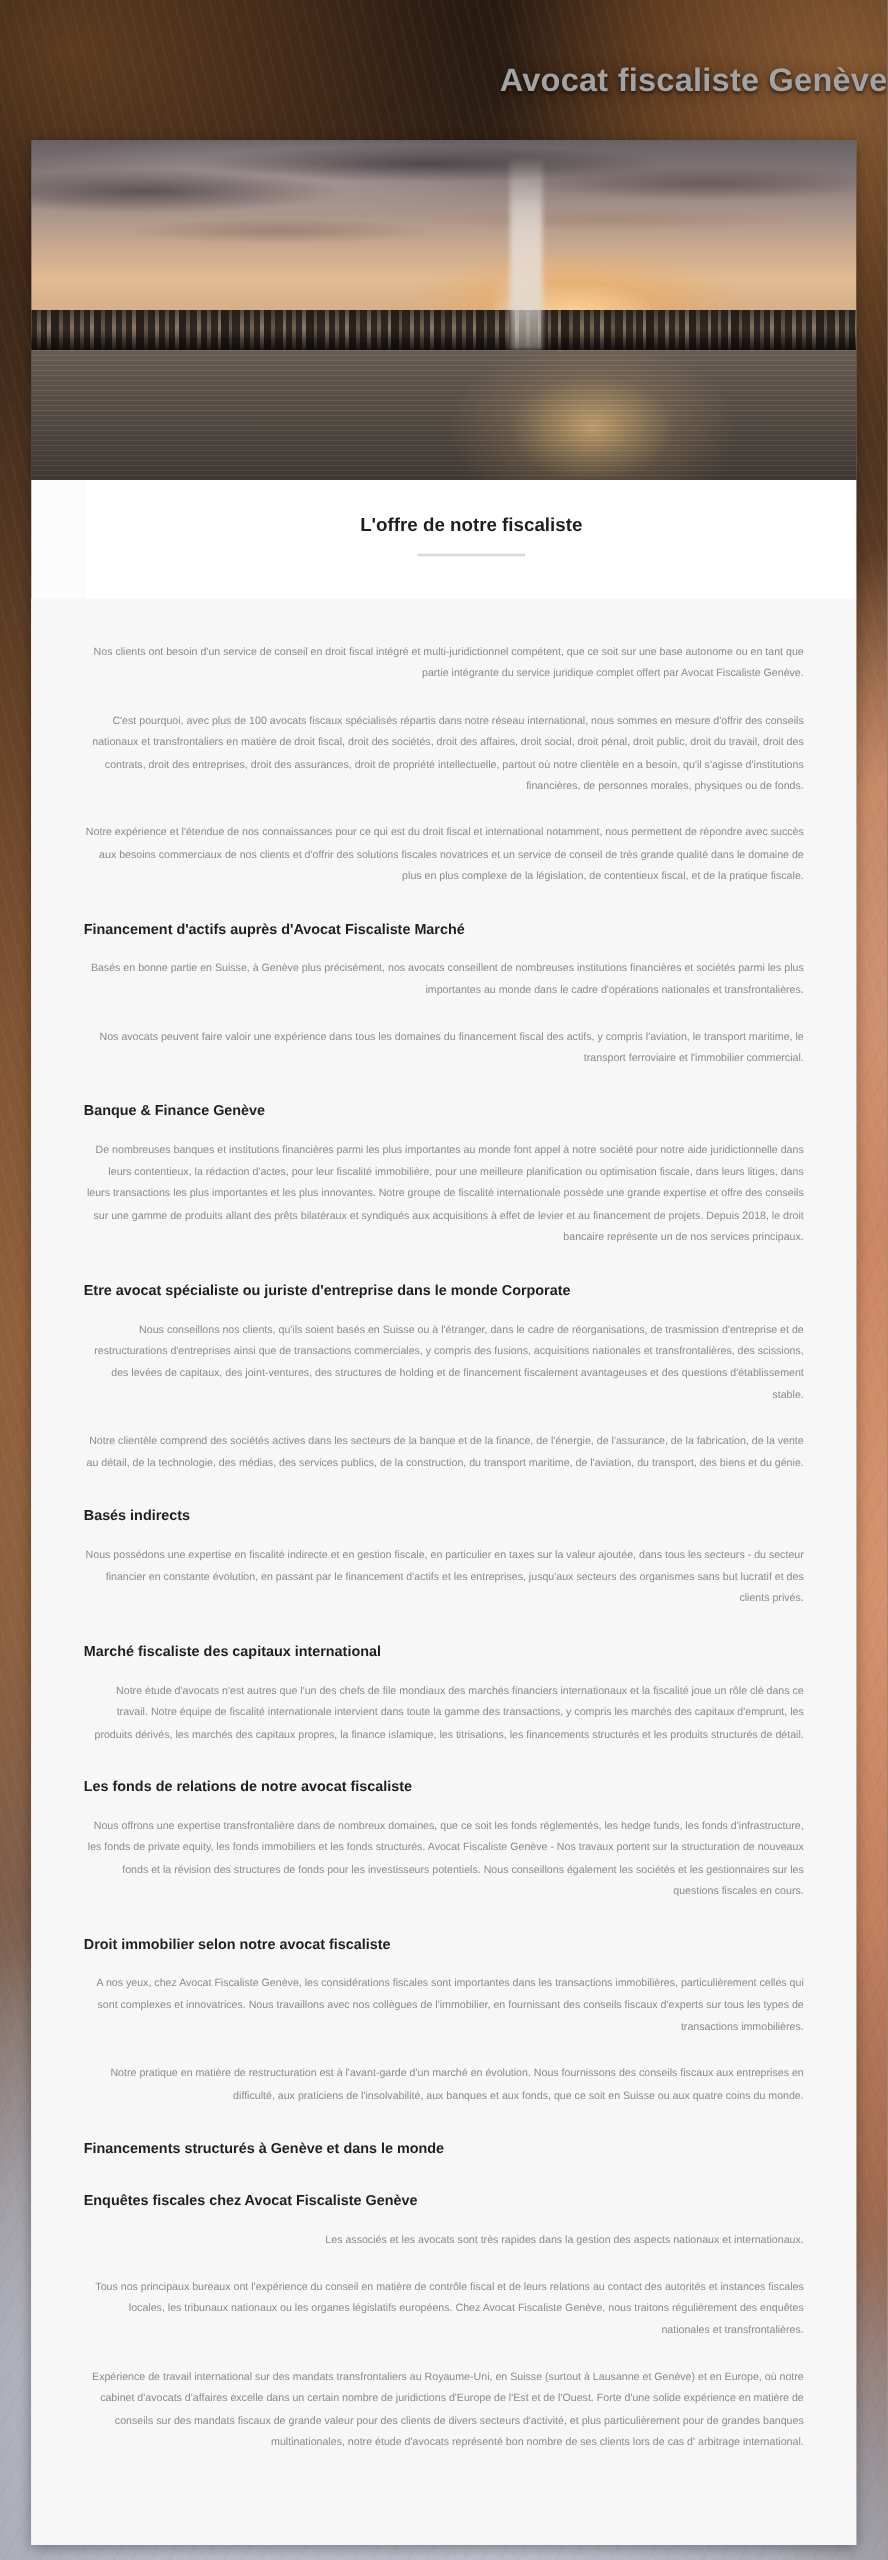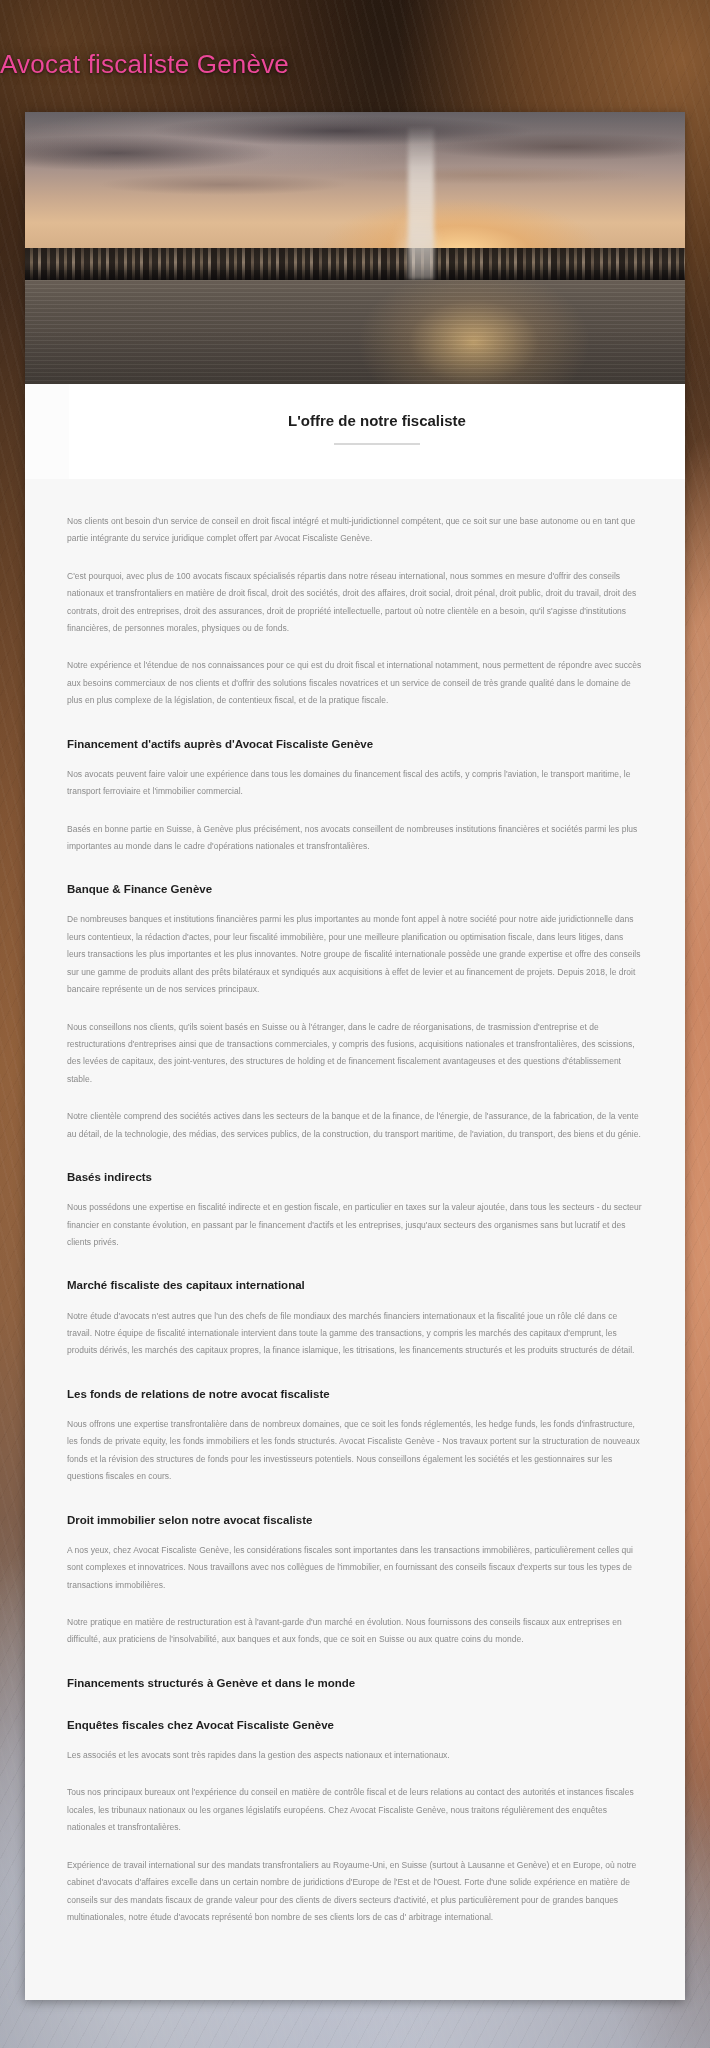--- a/index.html
+++ b/index.html
@@ -52,24 +52,24 @@
   }
   #bg-vignette{
     position:absolute; inset:0;
     background:radial-gradient(ellipse 85% 70% at 50% 45%, rgba(0,0,0,0) 40%, rgba(0,0,0,0.22) 100%);
   }
 
   
   .page{ position:relative; width:710px; }
 
   .site-title{
-    text-align:left;
-    color:#ec4899;
+    text-align:right;
+    color:#a3a3a3;
     font-size:26px;
-    font-weight:normal;
+    font-weight:bold;
     letter-spacing:.2px;
     padding:32px 0 14px;
     text-shadow:0 1px 3px rgba(0,0,0,.65), 0 0 14px rgba(0,0,0,.35);
   }
 
   .card{
     margin:0 25px;
     background:#fcfcfc;
     box-shadow:0 2px 10px rgba(0,0,0,.35);
   }
@@ -140,21 +140,21 @@
   }
   .rule{ width:86px; height:2px; background:#d8d8d8; margin:0 auto; }
 
   .body-wrap{ background:#f7f7f7; padding:34px 42px 54px; }
 
   .body-wrap p{
     margin:0 0 20px;
     font-size:8.5px;
     line-height:2.05;
     color:#8b8b8b;
-    text-align:left;
+    text-align:right;
   }
   .body-wrap h2{
     margin:26px 0 14px;
     font-size:11.5px;
     font-weight:bold;
     color:#1f1f1f;
     line-height:1.4;
   }
 </style>
 </head>
@@ -185,27 +185,28 @@
       <h2 class="section-title">L'offre de notre fiscaliste</h2>
       <div class="rule"></div>
     </div>
 
     <div class="body-wrap">
 
       <p>Nos clients ont besoin d'un service de conseil en droit fiscal intégré et multi-juridictionnel compétent, que ce soit sur une base autonome ou en tant que partie intégrante du service juridique complet offert par Avocat Fiscaliste Genève.</p>
       <p>C'est pourquoi, avec plus de 100 avocats fiscaux spécialisés répartis dans notre réseau international, nous sommes en mesure d'offrir des conseils nationaux et transfrontaliers en matière de droit fiscal, droit des sociétés, droit des affaires, droit social, droit pénal, droit public, droit du travail, droit des contrats, droit des entreprises, droit des assurances, droit de propriété intellectuelle, partout où notre clientèle en a besoin, qu'il s'agisse d'institutions financières, de personnes morales, physiques ou de fonds.</p>
       <p>Notre expérience et l'étendue de nos connaissances pour ce qui est du droit fiscal et international notamment, nous permettent de répondre avec succès aux besoins commerciaux de nos clients et d'offrir des solutions fiscales novatrices et un service de conseil de très grande qualité dans le domaine de plus en plus complexe de la législation, de contentieux fiscal, et de la pratique fiscale.</p>
 
-      <h2>Financement d'actifs auprès d'Avocat Fiscaliste Genève</h2>
+      <h2>Financement d'actifs auprès d'Avocat Fiscaliste Marché</h2>
+      <p>Basés en bonne partie en Suisse, à Genève plus précisément, nos avocats conseillent de nombreuses institutions financières et sociétés parmi les plus importantes au monde dans le cadre d'opérations nationales et transfrontalières.</p>
       <p>Nos avocats peuvent faire valoir une expérience dans tous les domaines du financement fiscal des actifs, y compris l'aviation, le transport maritime, le transport ferroviaire et l'immobilier commercial.</p>
-      <p>Basés en bonne partie en Suisse, à Genève plus précisément, nos avocats conseillent de nombreuses institutions financières et sociétés parmi les plus importantes au monde dans le cadre d'opérations nationales et transfrontalières.</p>
 
       <h2>Banque &amp; Finance Genève</h2>
       <p>De nombreuses banques et institutions financières parmi les plus importantes au monde font appel à notre société pour notre aide juridictionnelle dans leurs contentieux, la rédaction d'actes, pour leur fiscalité immobilière, pour une meilleure planification ou optimisation fiscale, dans leurs litiges, dans leurs transactions les plus importantes et les plus innovantes. Notre groupe de fiscalité internationale possède une grande expertise et offre des conseils sur une gamme de produits allant des prêts bilatéraux et syndiqués aux acquisitions à effet de levier et au financement de projets. Depuis 2018, le droit bancaire représente un de nos services principaux.</p>
 
+      <h2>Etre avocat spécialiste ou juriste d'entreprise dans le monde Corporate</h2>
       <p>Nous conseillons nos clients, qu'ils soient basés en Suisse ou à l'étranger, dans le cadre de réorganisations, de trasmission d'entreprise et de restructurations d'entreprises ainsi que de transactions commerciales, y compris des fusions, acquisitions nationales et transfrontalières, des scissions, des levées de capitaux, des joint-ventures, des structures de holding et de financement fiscalement avantageuses et des questions d'établissement stable.</p>
       <p>Notre clientèle comprend des sociétés actives dans les secteurs de la banque et de la finance, de l'énergie, de l'assurance, de la fabrication, de la vente au détail, de la technologie, des médias, des services publics, de la construction, du transport maritime, de l'aviation, du transport, des biens et du génie.</p>
 
       <h2>Basés indirects</h2>
       <p>Nous possédons une expertise en fiscalité indirecte et en gestion fiscale, en particulier en taxes sur la valeur ajoutée, dans tous les secteurs - du secteur financier en constante évolution, en passant par le financement d'actifs et les entreprises, jusqu'aux secteurs des organismes sans but lucratif et des clients privés.</p>
 
       <h2>Marché fiscaliste des capitaux international</h2>
       <p>Notre étude d'avocats n'est autres que l'un des chefs de file mondiaux des marchés financiers internationaux et la fiscalité joue un rôle clé dans ce travail. Notre équipe de fiscalité internationale intervient dans toute la gamme des transactions, y compris les marchés des capitaux d'emprunt, les produits dérivés, les marchés des capitaux propres, la finance islamique, les titrisations, les financements structurés et les produits structurés de détail.</p>
 
       <h2>Les fonds de relations de notre avocat fiscaliste</h2>

